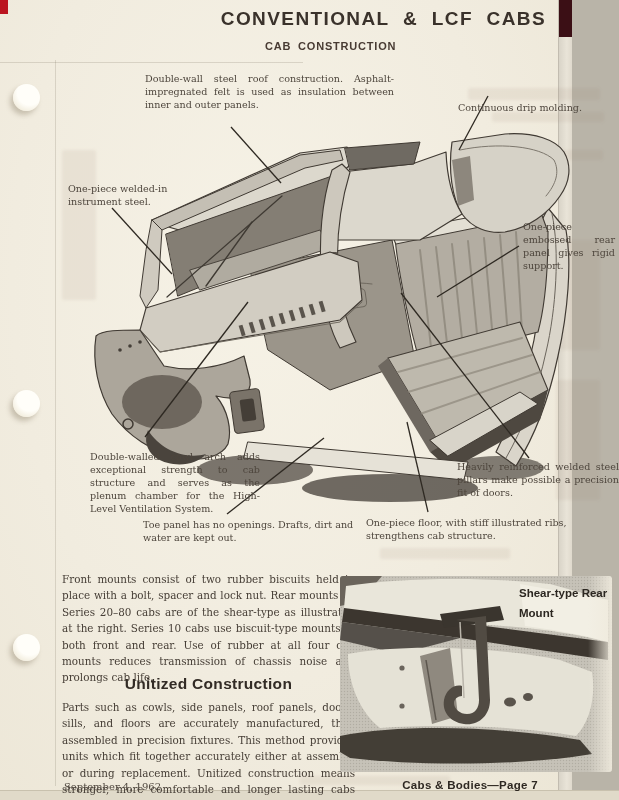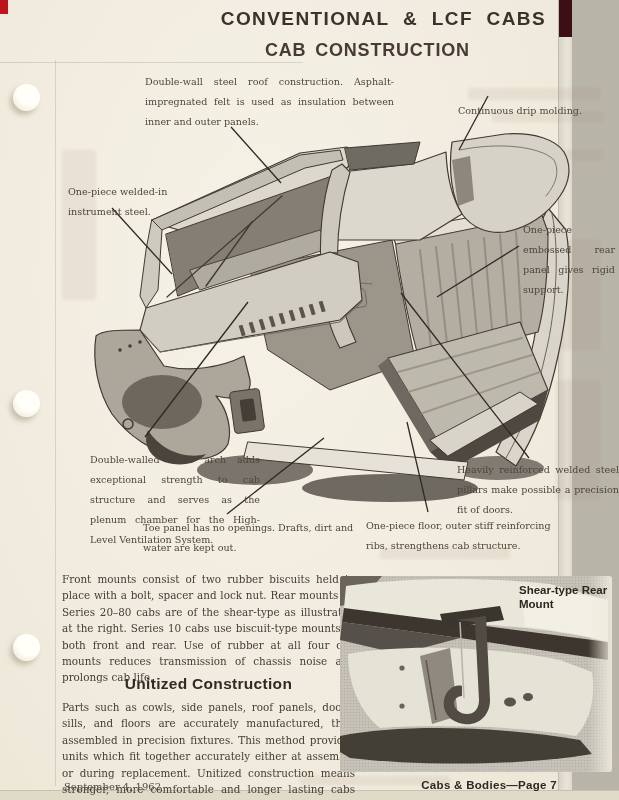--- a/index.html
+++ b/index.html
@@ -21,47 +21,47 @@
 
   .hole{position:absolute;left:13px;width:27px;height:27px;border-radius:50%;
         background:radial-gradient(circle at 62% 32%, #fffef9 50%, #f3eedf 78%, #ddd5c2 100%);
         box-shadow:-3px 4px 5px rgba(140,128,106,.4);}
   .ghost{position:absolute;background:rgba(152,128,106,.11);filter:blur(1.6px);border-radius:2px;}
 
   .title{position:absolute;right:26px;top:8px;
         font-family:"Liberation Sans", sans-serif;font-weight:700;font-size:19px;
         letter-spacing:1.4px;word-spacing:7px;color:#3a322b;white-space:nowrap;}
   .subhead{position:absolute;left:265px;top:40px;
-        font-family:"Liberation Sans", sans-serif;font-weight:700;font-size:18px;
+        font-family:"Liberation Sans", sans-serif;font-weight:700;font-size:11px;
         letter-spacing:.8px;word-spacing:3px;color:#483b33;white-space:nowrap;}
 
-  .callout{position:absolute;font-size:9.6px;line-height:20px;color:#4e463d;
+  .callout{position:absolute;font-size:9.6px;line-height:13px;color:#4e463d;
         text-align:justify;}
   .co-roof{left:145px;top:72px;width:249px;}
   .co-drip{left:458px;top:77px;width:160px;text-align:left;margin-top:24px;}
   .co-instr{left:68px;top:182px;width:126px;text-align:left;}
   .co-rear{left:523px;top:220px;width:92px;}
   .co-cowl{left:90px;top:441px;width:170px;margin-top:9px;}
   .co-pillar{left:457px;top:460px;width:162px;}
   .co-toe{left:143px;top:518px;width:233px;text-align:left;}
   .co-floor{left:366px;top:516px;width:206px;text-align:left;}
 
   .svg-abs{position:absolute;left:0;top:0;pointer-events:none;}
 
   .col{position:absolute;left:62px;width:293px;}
   .sec-head{font-family:"Liberation Sans", sans-serif;font-weight:700;font-size:15.5px;
         color:#322b25;text-align:center;letter-spacing:.3px;}
   .sec-body{font-size:10.4px;line-height:16.4px;color:#453d35;text-align:justify;margin-top:6px;}
 
   .photo{position:absolute;left:340px;top:576px;width:272px;height:196px;border-radius:3px;overflow:hidden;}
   .photo-caption{position:absolute;left:519px;top:583px;width:95px;
         font-family:"Liberation Sans", sans-serif;font-weight:700;font-size:11.5px;
-        line-height:14px;color:#2c2archive721;color:#2c2721;}
+        line-height:20px;color:#2c2archive721;color:#2c2721;}
   .footer-date{position:absolute;left:64px;top:781px;font-size:10px;color:#514940;}
-  .footer-page{position:absolute;right:15px;top:779px;
+  .footer-page{position:absolute;right:34px;top:779px;
         font-family:"Liberation Sans", sans-serif;font-weight:700;font-size:11.5px;
         color:#2e2822;letter-spacing:.3px;}
 </style>
 </head>
 <body>
 
 <div class="page">
 
   <div class="edge-strip"></div>
   <div class="corner-maroon"></div>
@@ -181,21 +181,21 @@
     </g>
   </svg>
 
   <div class="callout co-roof">Double-wall steel roof construction. Asphalt-impregnated felt is used as insulation between inner and outer panels.</div>
   <div class="callout co-drip">Continuous drip molding.</div>
   <div class="callout co-instr">One-piece welded-in instrument steel.</div>
   <div class="callout co-rear">One-piece embossed rear panel gives rigid support.</div>
   <div class="callout co-cowl">Double-walled cowl arch adds exceptional strength to cab structure and serves as the plenum chamber for the High-Level Ventilation System.</div>
   <div class="callout co-pillar">Heavily reinforced welded steel pillars make possible a precision fit of doors.</div>
   <div class="callout co-toe">Toe panel has no openings. Drafts, dirt and water are kept out.</div>
-  <div class="callout co-floor">One-piece floor, outer stiff reinforcing ribs, strengthens cab structure.</div>
+  <div class="callout co-floor">One-piece floor, with stiff illustrated ribs, strengthens cab structure.</div>
 
   <div class="col" style="top:565px;">
     <div class="sec-body">Front mounts consist of two rubber biscuits held in place with a bolt, spacer and lock nut. Rear mounts on Series 20–80 cabs are of the shear-type as illustrated at the right. Series 10 cabs use biscuit-type mounts at both front and rear. Use of rubber at all four cab mounts reduces transmission of chassis noise and prolongs cab life.</div>
   </div>
 
   <div class="col" style="top:675px;">
     <div class="sec-head">Unitized Construction</div>
     <div class="sec-body">Parts such as cowls, side panels, roof panels, doors, sills, and floors are accurately manufactured, then assembled in precision fixtures. This method provides units which fit together accurately either at assembly or during replacement. Unitized construction means stronger, more comfortable and longer lasting cabs and bodies.</div>
   </div>
 

